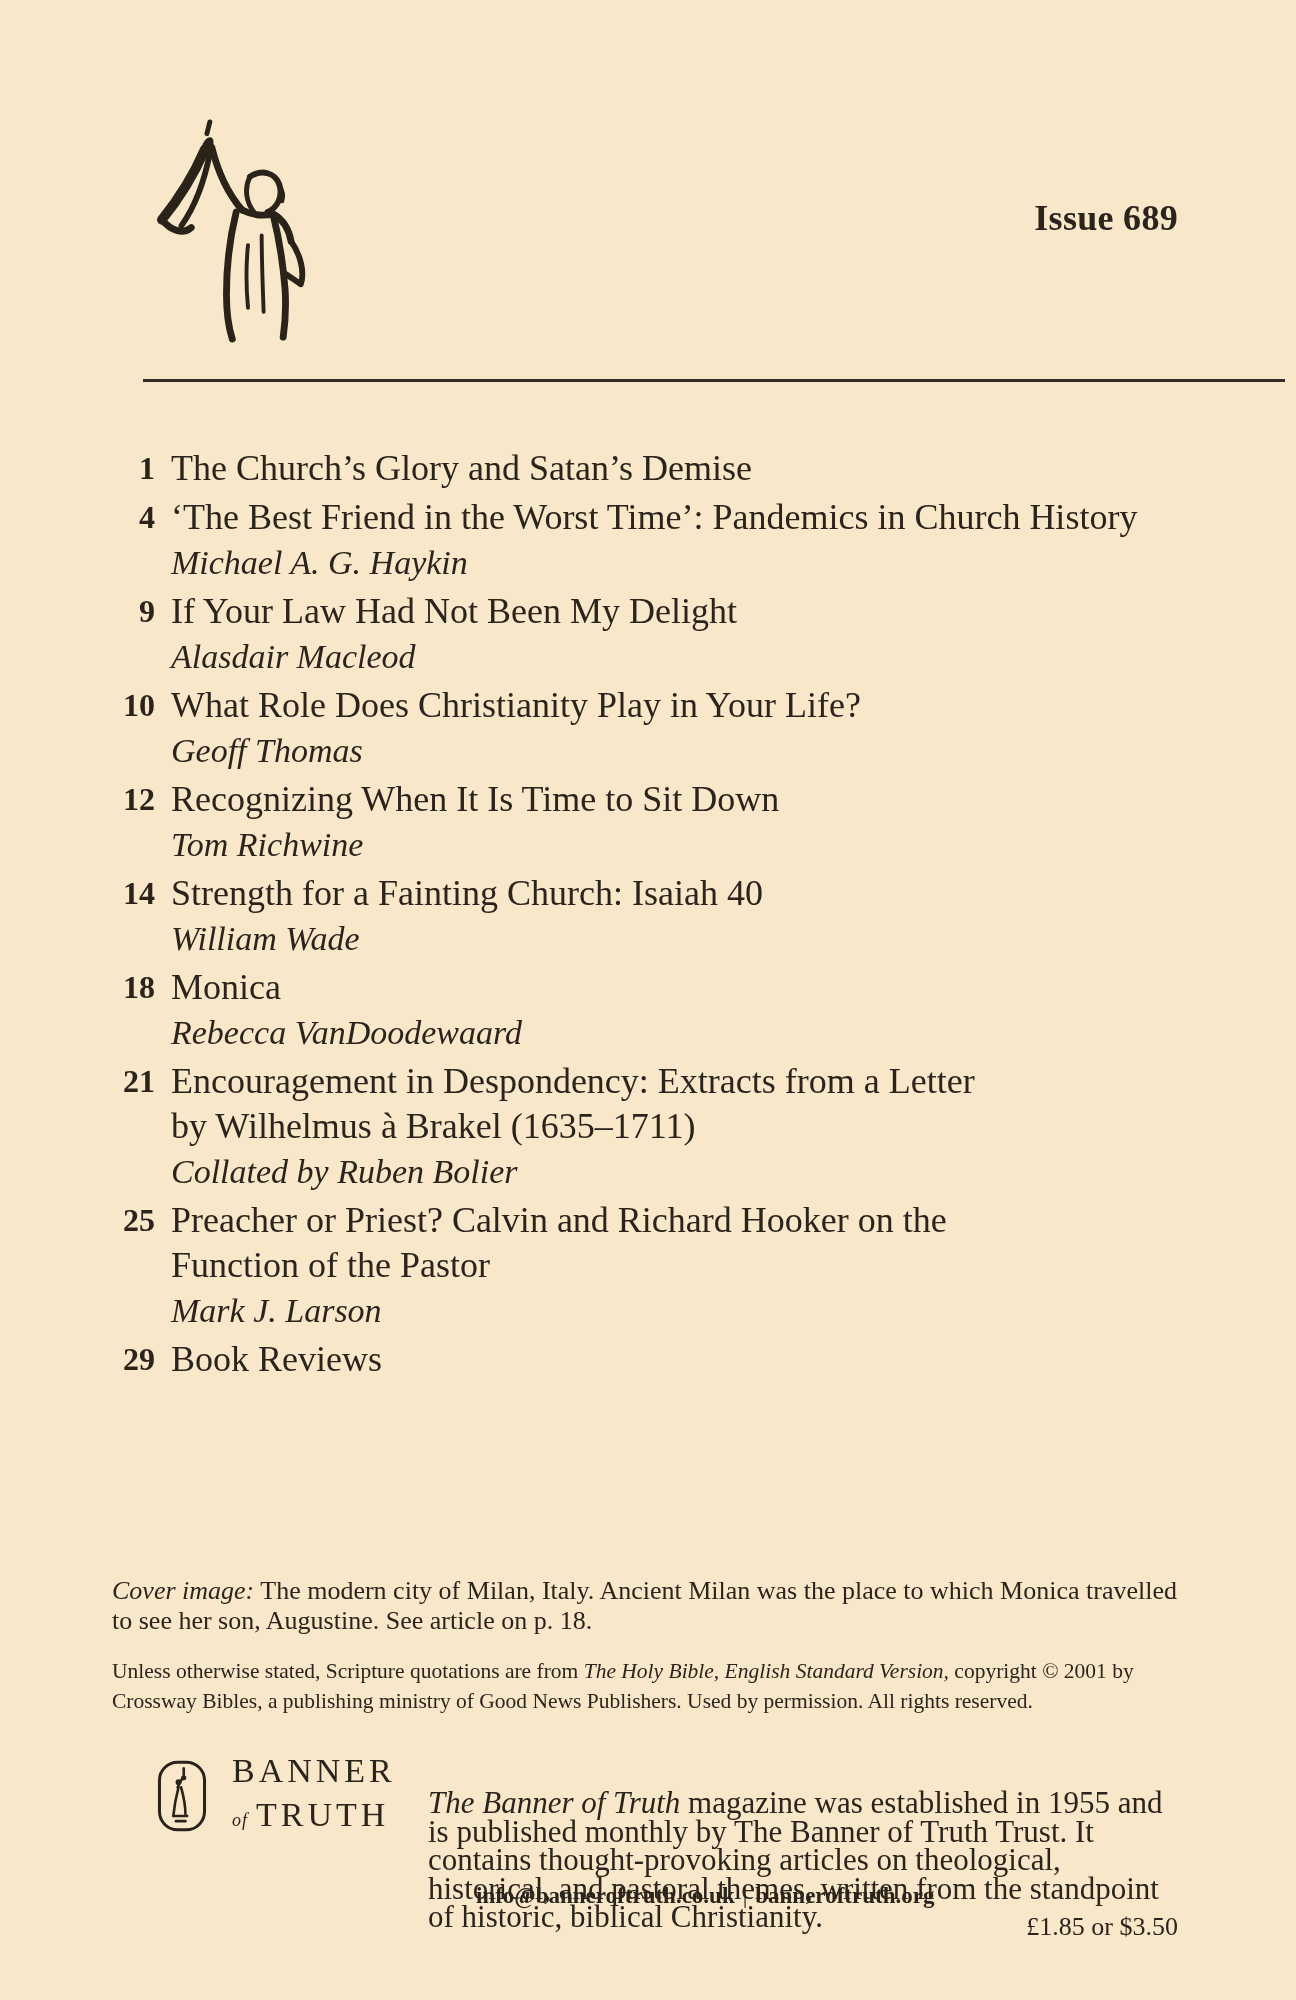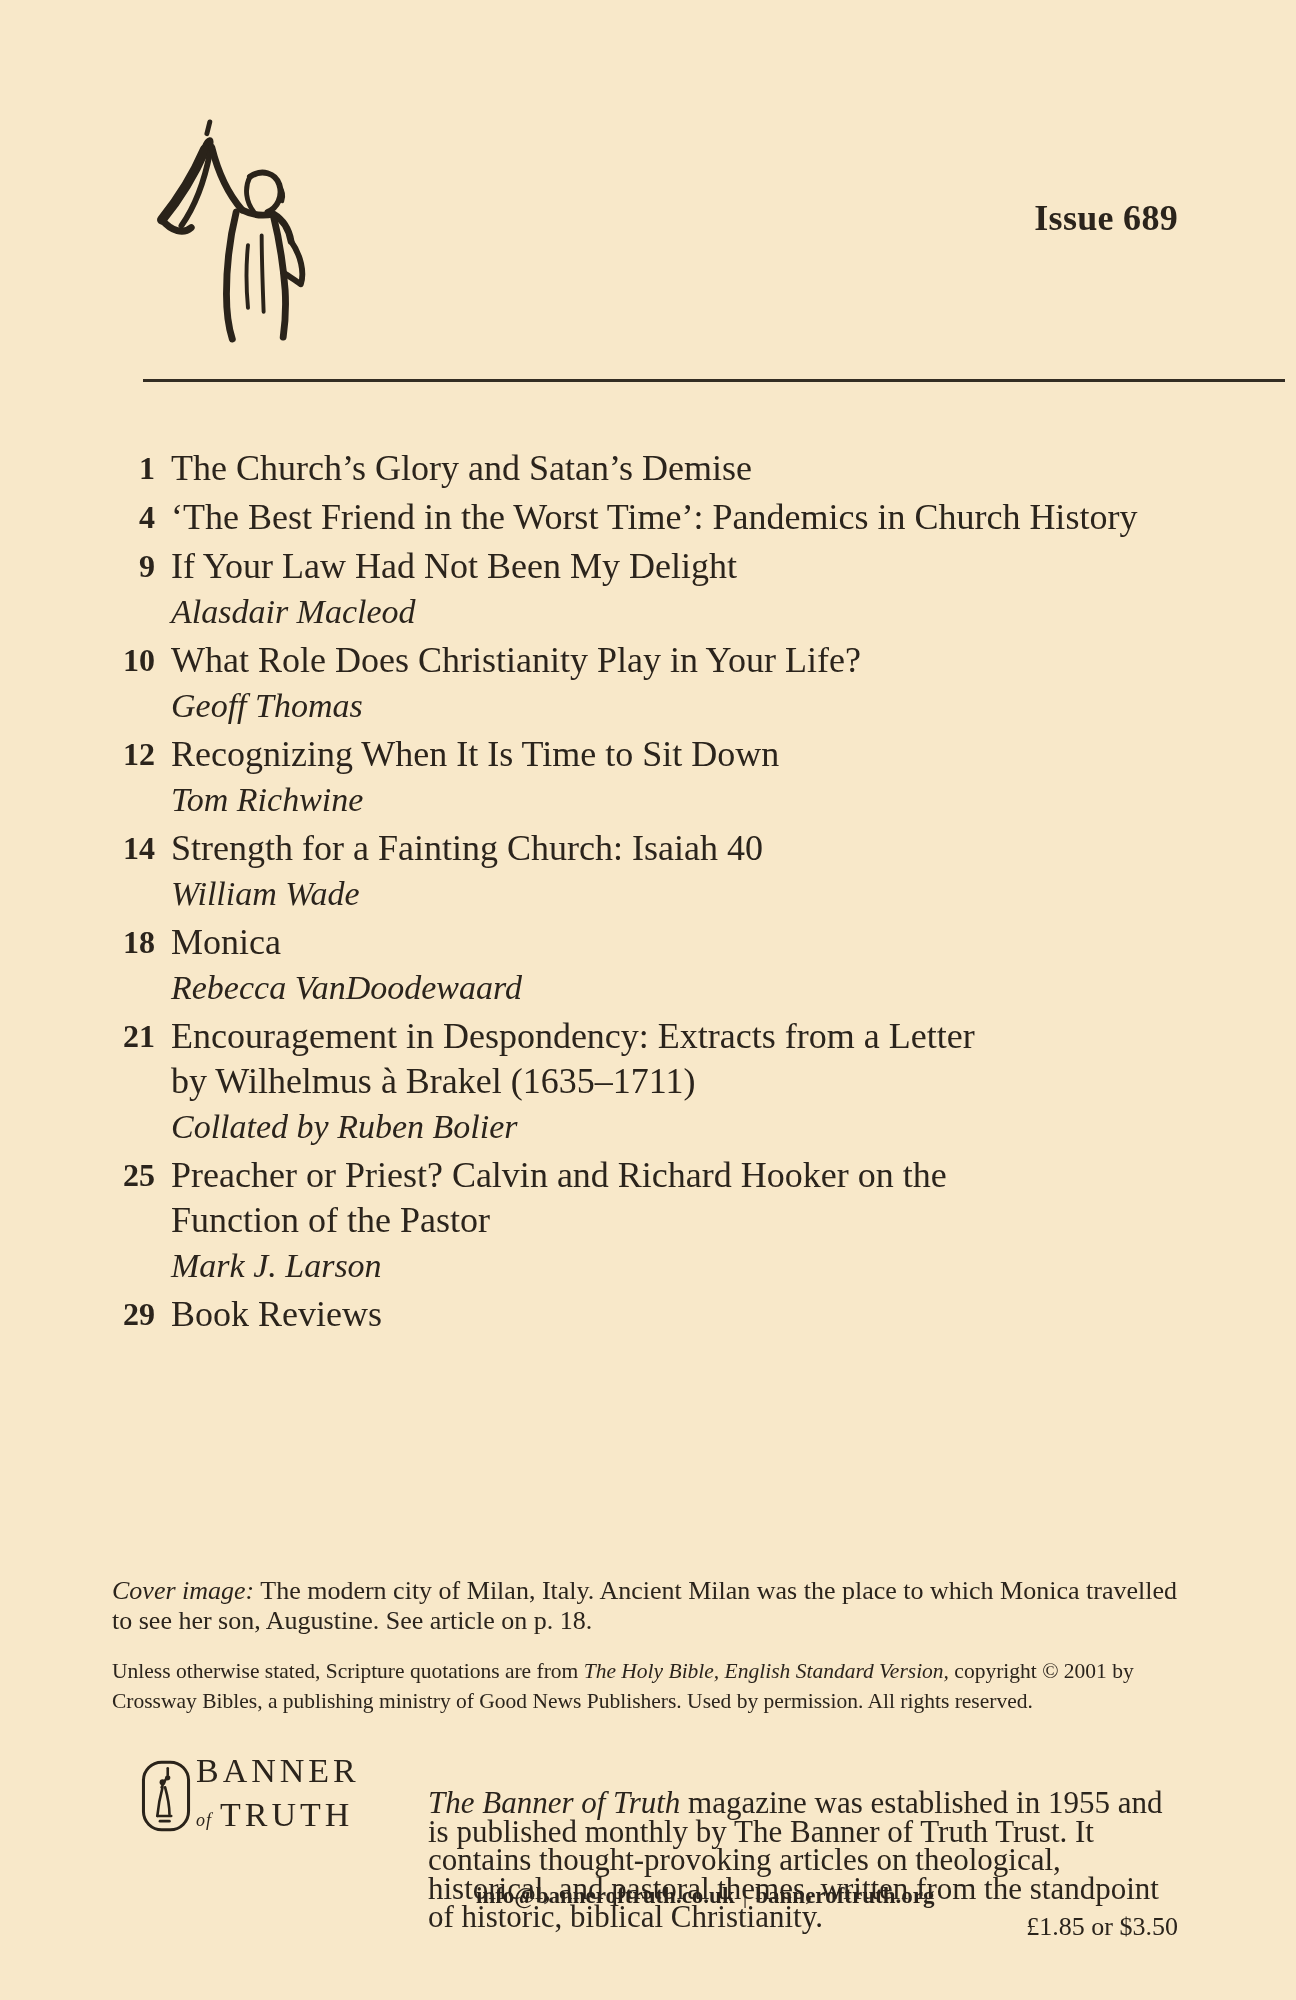--- a/index.html
+++ b/index.html
@@ -48,21 +48,21 @@
     font-size:26px; line-height:30px;
   }
   .cover-note .lbl { font-style:italic; }
   .scripture-note {
     left:112px; top:1656px; width:1110px;
     font-size:21.5px; line-height:30px;
   }
   .scripture-note .ital { font-style:italic; }
 
   
-  .pub-logo { left:140px; top:1752px; display:flex; align-items:center; gap:4px; }
+  .pub-logo { left:156px; top:1752px; display:flex; align-items:center; gap:24px; }
   .pub-logo svg { display:block; }
   .wordmark { line-height:38px; white-space:nowrap; }
   .wm-top { font-size:34px; letter-spacing:4px; }
   .wm-of { font-size:18px; font-style:italic; letter-spacing:1px; margin-right:8px; }
   .wm-truth { font-size:34px; letter-spacing:4px; }
 
   .pub-desc {
     left:428px; top:1750px; width:750px;
     font-size:31px; line-height:28.5px;margin-top:39px;
   }
@@ -112,20 +112,21 @@
     <div class="toc-num">1</div>
     <div class="toc-body">
         <div class="toc-title">The Church’s Glory and Satan’s Demise</div>
       </div>
   </div>
 
   <div class="toc-entry">
     <div class="toc-num">4</div>
     <div class="toc-body">
         <div class="toc-title">‘The Best Friend in the Worst Time’: Pandemics in Church History</div>
+        <div class="toc-author">Michael A. G. Haykin</div>
       </div>
   </div>
 
   <div class="toc-entry">
     <div class="toc-num">9</div>
     <div class="toc-body">
         <div class="toc-title">If Your Law Had Not Been My Delight</div>
         <div class="toc-author">Alasdair Macleod</div>
       </div>
   </div>

